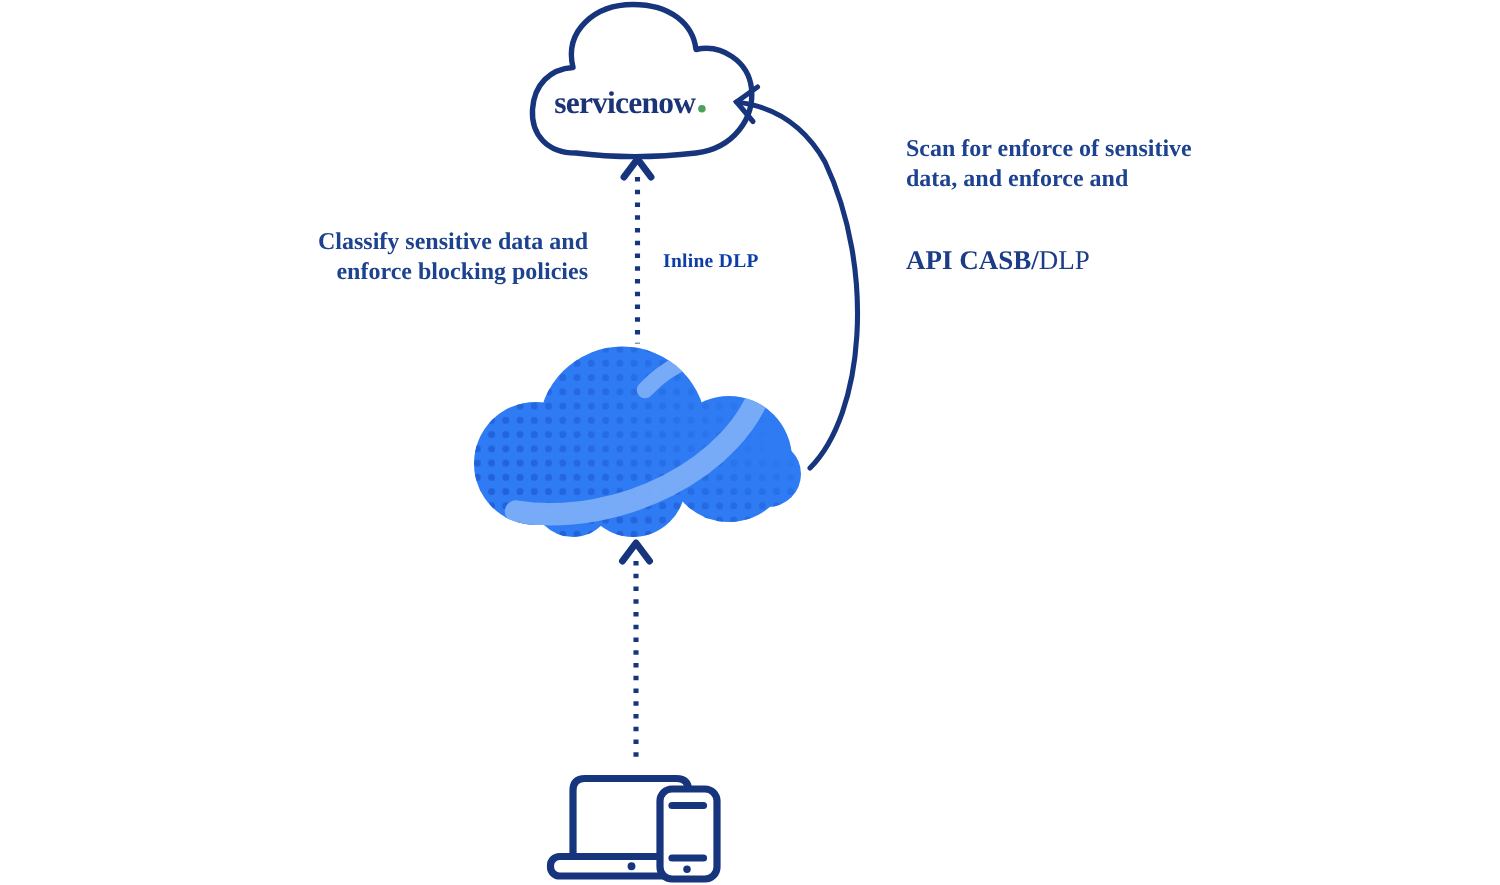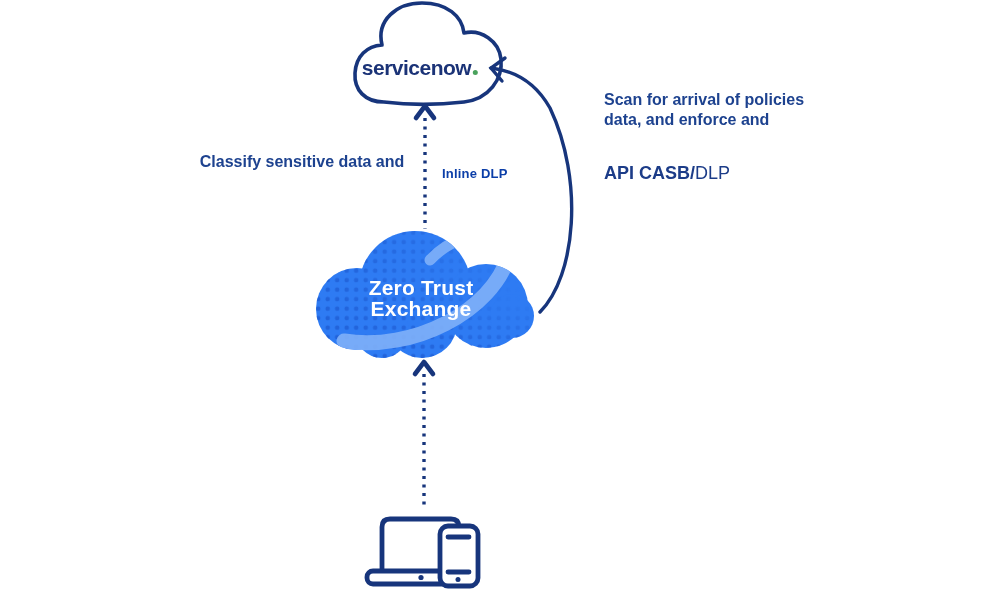--- a/index.html
+++ b/index.html
@@ -1,18 +1,18 @@
 <!DOCTYPE html>
 <html style="--navy: #17357c; --body-text: #1d428f; --inline-dlp: #0b3ea8; --api-text: #1c3c88; --cloud-blue: #2e7bf3; --cloud-dots: #2161d8; --swoosh: #7fb0f8; --servicenow-text: #1b3377; --servicenow-green: #4aa25c;"><head>
 <meta charset="utf-8">
 <style>
   html,body{margin:0;padding:0;background:#fff;}
   .stage{
     position:relative;width:914px;height:590px;background:#fff;overflow:hidden;
-    font-family:Liberation Sans, sans-serif;
+    font-family:Liberation Serif, serif;
   }
   .stage svg{position:absolute;inset:0;}
   
   .outline{fill:none;stroke:var(--navy,#17357c);stroke-width:3.6;stroke-linecap:round;stroke-linejoin:round;}
   .arrow{fill:none;stroke:var(--navy,#17357c);stroke-width:3.4;stroke-linecap:round;}
   .dotline{fill:none;stroke:var(--navy,#17357c);stroke-width:3.4;stroke-dasharray:3 5.5;}
   .chevron{fill:none;stroke:var(--navy,#17357c);stroke-width:4.6;stroke-linecap:round;stroke-linejoin:round;}
   .zt-fill{fill:var(--cloud-blue,#2e7bf3);}
   .dotcell{fill:var(--cloud-dots,#2161d8);}
   .swoosh{fill:none;stroke:var(--swoosh,#7fb0f8);stroke-linecap:round;opacity:.9;}
@@ -125,31 +125,28 @@
       <circle class="device-solid" cx="458" cy="579.5" r="2.5"></circle>
     </g>
   </svg>
 
   <div class="txt servicenow-label">
     <span>servicenow</span><span class="sn-dot"></span>
   </div>
 
   <div class="txt callout classify-block">
     <div>Classify sensitive data and</div>
+    <div>enforce blocking policies</div>
   </div>
 
   <div class="txt inline-dlp">Inline DLP</div>
 
   <div class="txt callout scan-block">
-    <div>Scan for arrival of policies</div>
+    <div>Scan for enforce of sensitive</div>
     <div>data, and enforce and</div>
   </div>
 
   <div class="txt api-heading">
     <span class="api-strong">API CASB/</span><span class="api-light">DLP</span>
   </div>
 
-  <div class="txt zt-label">
-    <div>Zero Trust</div>
-    <div>Exchange</div>
-  </div>
 
 </div>
 
 </body></html>

